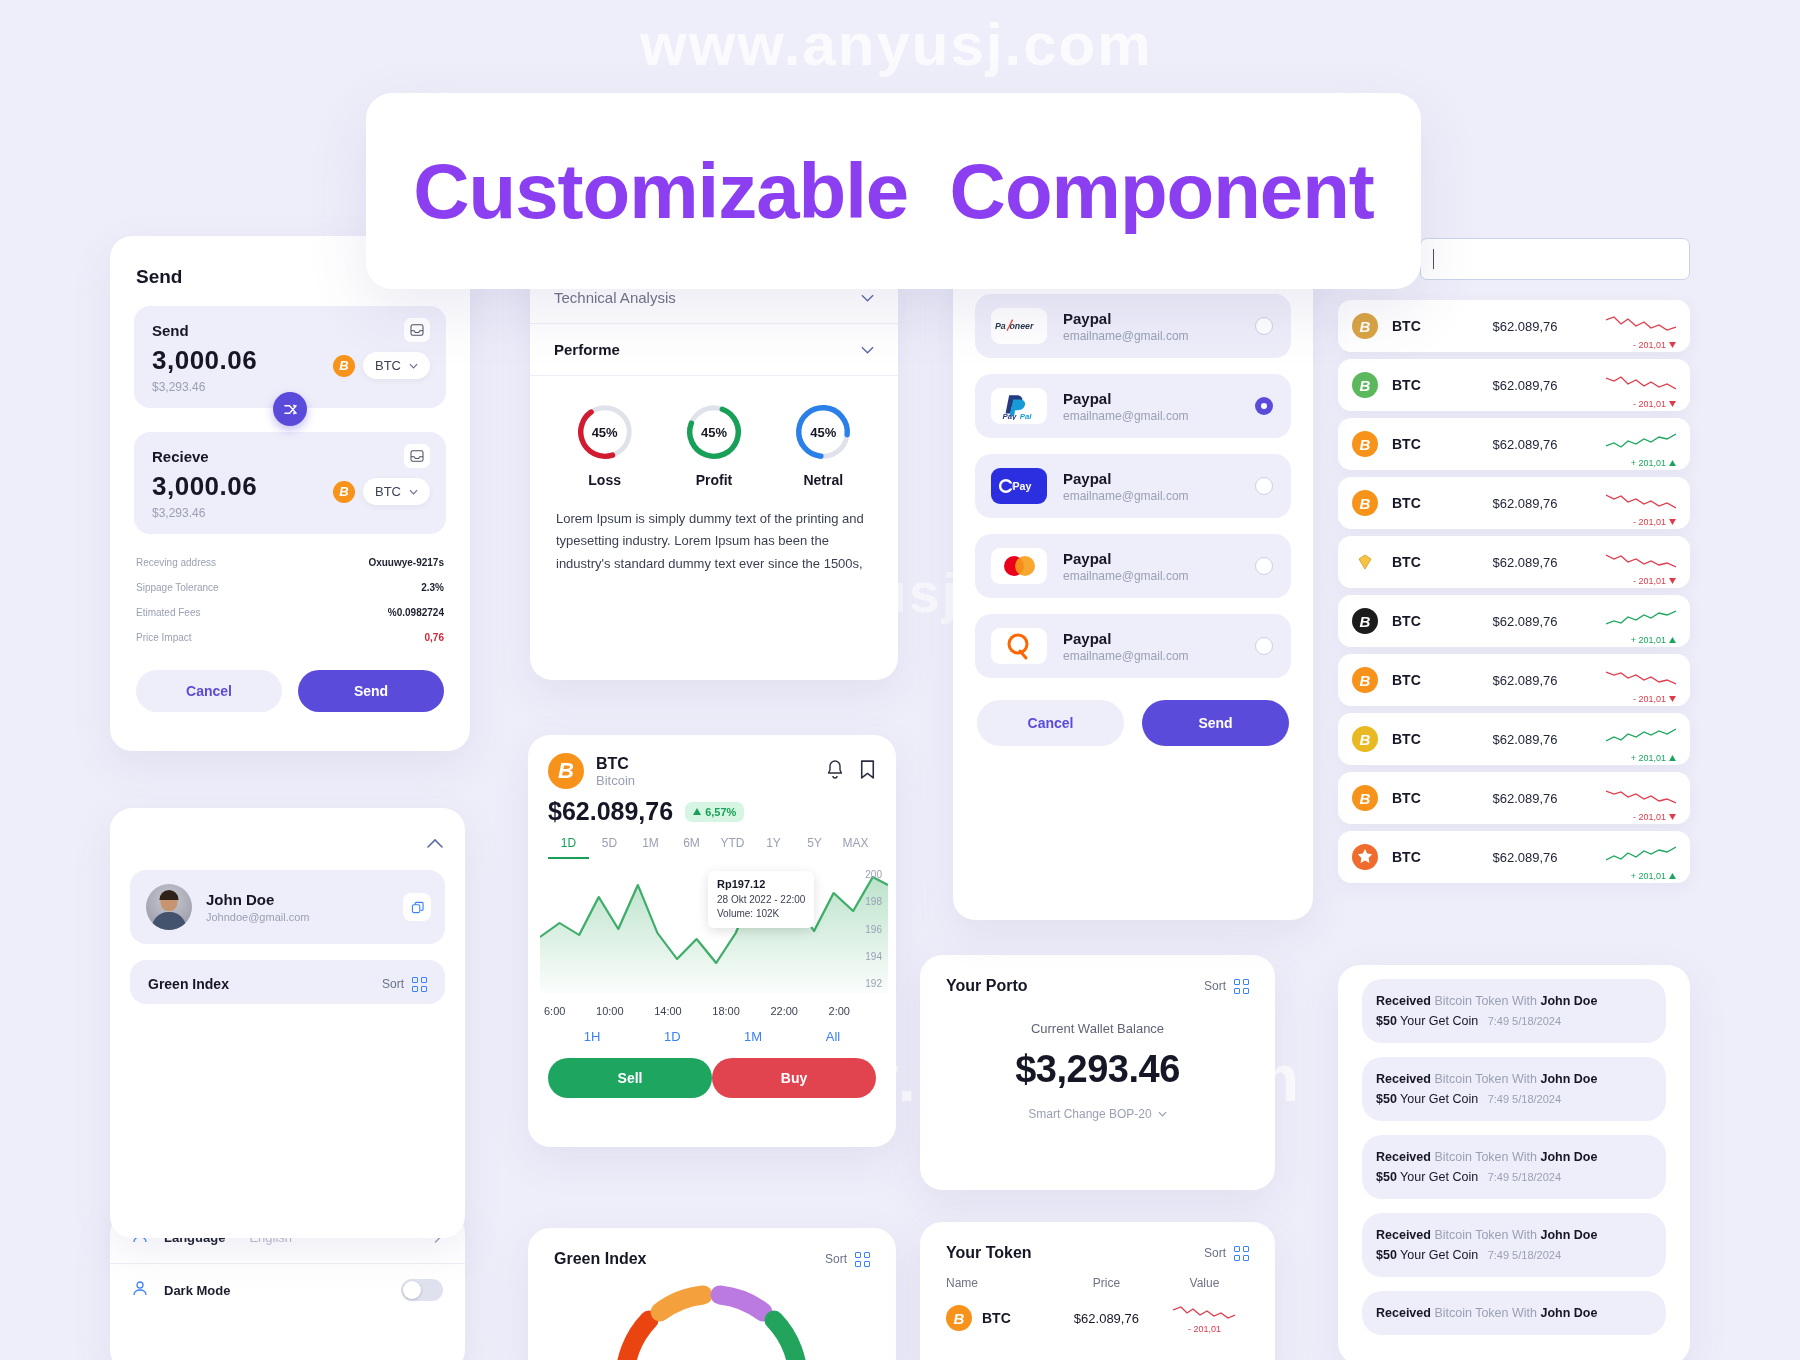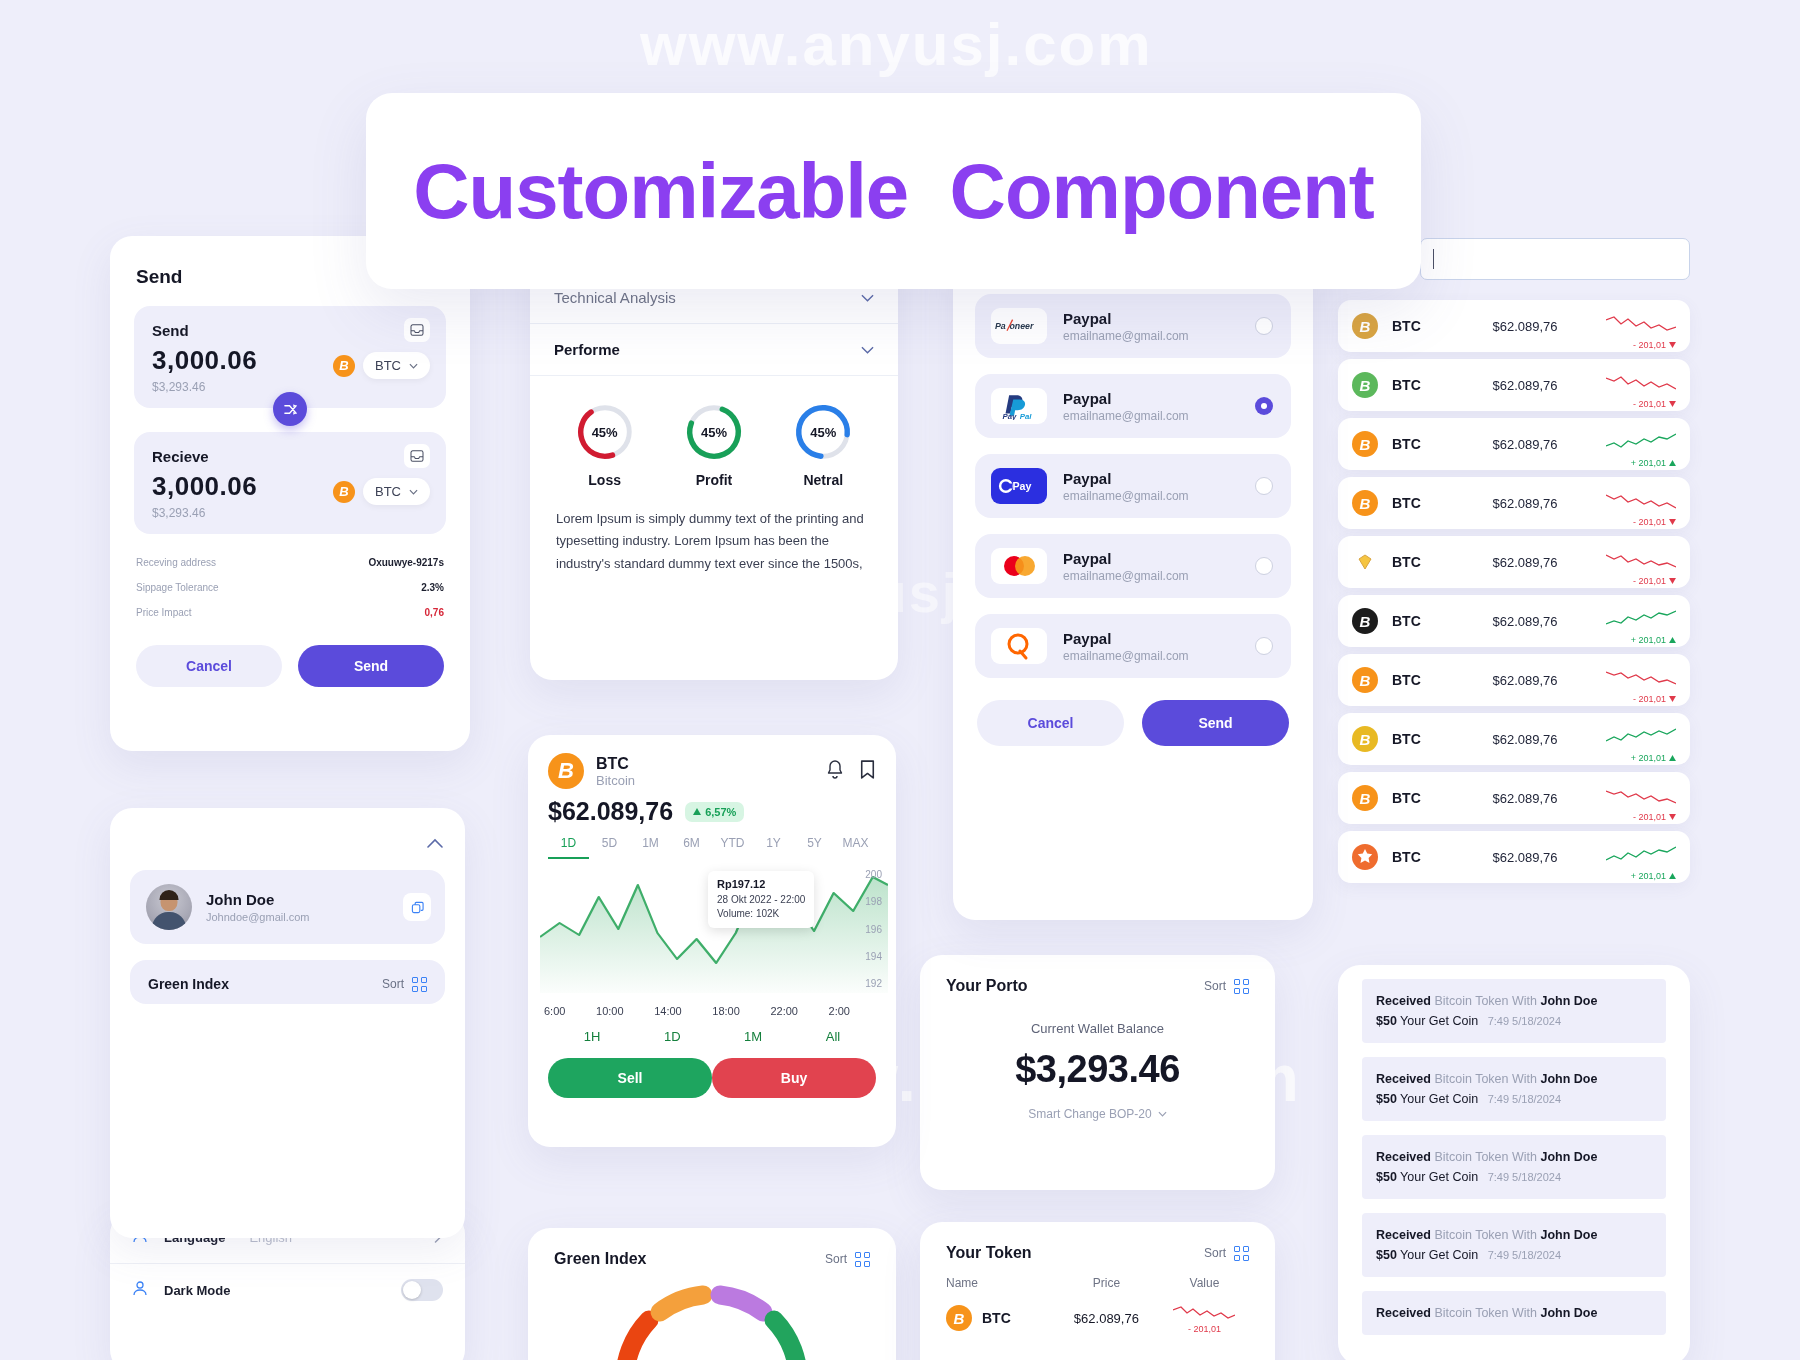--- a/index.html
+++ b/index.html
@@ -174,21 +174,21 @@
   .range-tabs span { flex: 1; text-align: center; font-size: 12px; color: #9aa0b4; padding-bottom: 7px; }
   .range-tabs span.active { color: #18a058; border-bottom: 2px solid #18a058; }
   .chart-area { position: relative; height: 140px; margin: 4px 8px 0 12px; }
   .y-ticks { position: absolute; right: 6px; top: 6px; display: flex; flex-direction: column; justify-content: space-between; height: 120px; font-size: 10px; color: #9aa0b4; }
   .x-ticks { display: flex; justify-content: space-between; padding: 2px 46px 0 16px; font-size: 11px; color: #3a3f52; }
   .tooltip {
     position: absolute; left: 168px; top: 8px; background: #fff; border-radius: 6px;
     box-shadow: 0 3px 12px rgba(0,0,0,.13); padding: 6px 9px; font-size: 10px; color: #3a3f52; line-height: 1.45; z-index: 5;
   }
   .tooltip b { display: block; font-size: 11px; color: #151726; }
-  .period-row { display: flex; justify-content: space-around; padding: 12px 24px 0 24px; font-size: 13px; color: #15803d; align-items: flex-end; }
+  .period-row { display: flex; justify-content: space-around; padding: 12px 24px 0 24px; font-size: 13px; color: #3b82f6; align-items: flex-end; }
   .trade-row { display: flex; padding: 14px 20px 0 20px; }
   .btn-sell { flex: 1; height: 40px; border-radius: 20px; background: #1ea55f; color: #fff; border: none; font-size: 14px; font-weight: 600; }
   .btn-buy { flex: 1; height: 40px; border-radius: 20px; background: #e1434f; color: #fff; border: none; font-size: 14px; font-weight: 600; }
 
   
   #gi2-card { left: 528px; top: 1228px; width: 368px; height: 160px; z-index: 6; }
   .gi2-head { display: flex; justify-content: space-between; align-items: center; padding: 22px 26px 0 26px; }
 
   
   #pay-card { left: 953px; top: 240px; width: 360px; height: 680px; z-index: 7; }
@@ -244,21 +244,21 @@
   .coin-sym { font-size: 14px; font-weight: 700; margin-left: 14px; width: 52px; }
   .coin-price { font-size: 13px; color: #22263a; flex: 1; text-align: center; }
   .spark { width: 70px; position: relative; }
   .spark-delta { position: absolute; right: 0; bottom: -11px; font-size: 9px; display: flex; align-items: center; gap: 3px; white-space: nowrap; }
   .up { color: #19a65c; }
   .down { color: #e0394a; }
 
   
   #notif-card { left: 1338px; top: 965px; width: 352px; height: 400px; z-index: 6; overflow: hidden; }
   .notif-title { font-size: 18px; font-weight: 700; padding: 22px 0 0 26px; }
-  .notif-item { margin: 14px 24px 0 24px; background: #eeeefa; border-radius: 4px; padding: 12px 14px; font-size: 12.5px; line-height: 1.6; }
+  .notif-item { margin: 14px 24px 0 24px; background: #eeeefa; border-radius: 20px; padding: 12px 14px; font-size: 12.5px; line-height: 1.6; }
   .notif-item b { color: #151726; }
   .notif-item .grey { color: #9aa0b4; }
   .notif-time { color: #9aa0b4; font-size: 11px; margin-left: 6px; }
 </style>
 </head>
 <body>
 
 <div class="watermark wm-top">www.anyusj.com</div>
 <div class="watermark wm-mid">anyusj.com</div>
 <div class="watermark wm-bot">www.anyusj.com</div>
@@ -317,20 +317,24 @@
   </div>
 
   <div style="margin-top:16px">
     <div class="kv">
       <span class="k">Receving address</span>
       <span class="v">Oxuuwye-9217s</span>
     </div>
     <div class="kv">
       <span class="k">Sippage Tolerance</span>
       <span class="v">2.3%</span>
+    </div>
+    <div class="kv">
+      <span class="k">Etimated Fees</span>
+      <span class="v">%0.0982724</span>
     </div>
     <div class="kv">
       <span class="k">Price Impact</span>
       <span class="v red">0,76</span>
     </div>
   </div>
 
   <div class="btn-row">
     <button class="btn btn-ghost">Cancel</button>
     <button class="btn btn-primary">Send</button>

